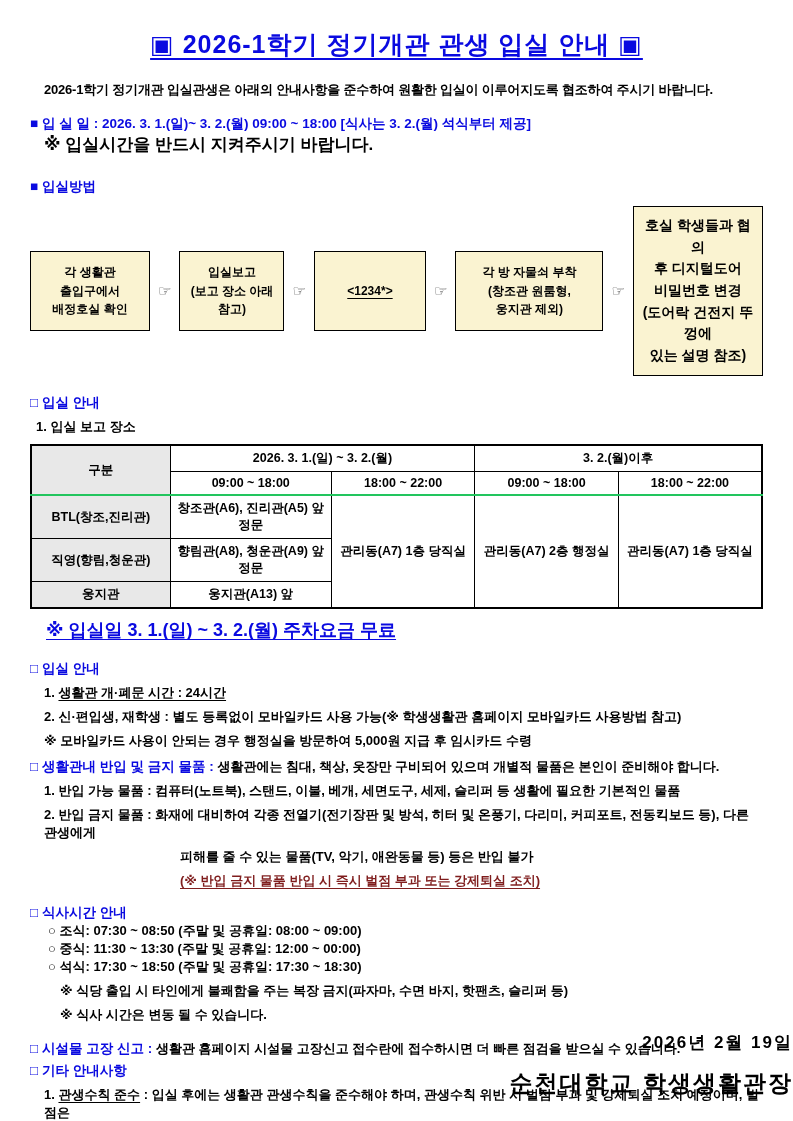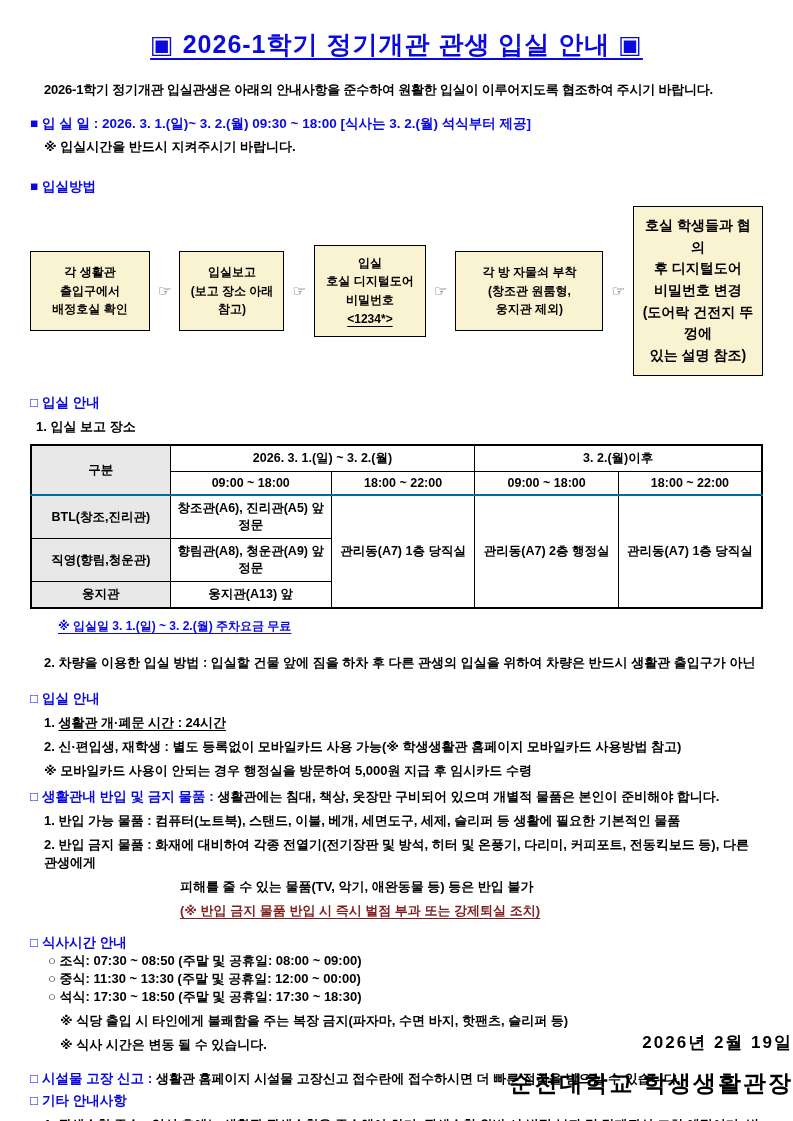--- a/index.html
+++ b/index.html
@@ -18,21 +18,21 @@
   .title-wrap { text-align:center; margin-top:4px; }
   .doc-title {
     display:inline-block; font-size:25px; letter-spacing:1px;
     color:#0a0ae0; text-decoration:underline; text-underline-offset:5px;
     text-decoration-thickness:2px;
   }
 
   .intro { margin-top:20px; font-size:13px; padding-left:14px; letter-spacing:-0.2px; }
 
   .sec-line { font-size:13.5px; margin-top:14px; }
-  .sub-note { font-size:13px; margin-top:5px; padding-left:14px; }
+  .sub-note { font-size:17px; padding-left:14px; }
 
   .method-heading { margin-top:22px; }
 
   .flow-row {
     margin-top:10px; display:flex; align-items:center;
     justify-content:space-between; min-height:92px;
   }
   .flow-box {
     background:#faf3d1; border:1.6px solid #000;
     padding:8px 5px; text-align:center;
@@ -49,28 +49,28 @@
 
   .report-heading { margin-top:18px; }
   .report-sub { font-size:13px; margin-top:6px; padding-left:6px; }
 
   table.report {
     width:100%; margin-top:8px; border-collapse:collapse;
     font-size:12.5px; text-align:center;
   }
   table.report td { border:1px solid #000; padding:4px 2px; height:24px; }
   table.report .gray { background:#e8e8e8; }
-  table.report .hdr-b { border-bottom:2px solid #0369a1; }
+  table.report .hdr-b { border-bottom:2px solid #22c55e; }
   table.report { border:2px solid #000; }
   table.report td.c1 { width:19%; }
   table.report td.c2 { width:22%; }
   table.report td.c3 { width:19.6%; }
   .body-row td { height:30px; }
 
-  .parking-note { font-size:12px; margin-top:9px; margin-left:28px; }
+  .parking-note { font-size:18px; margin-top:9px; margin-left:16px; }
 
   .car-par { margin-top:18px; font-size:13px; line-height:1.6; }
   .car-l1 { padding-left:14px; }
   .car-l2 { padding-left:205px; }
 
   .guide2 { margin-top:16px; }
   .g-item { font-size:13px; margin-top:6px; padding-left:14px; }
 
   .items-heading { margin-top:8px; font-size:13.5px; }
   .items-heading .rest { color:#000; font-size:13px; }
@@ -91,41 +91,38 @@
 </style>
 </head>
 <body>
 
 <div class="title-wrap">
   <span class="doc-title">▣  2026-1학기 정기개관 관생 입실 안내  ▣</span>
 </div>
 
 <div class="intro">2026-1학기 정기개관 입실관생은 아래의 안내사항을 준수하여 원활한 입실이 이루어지도록 협조하여 주시기 바랍니다.</div>
 
-<div class="sec-line blue" style="margin-top:16px;">■ 입 실 일 : 2026. 3. 1.(일)~ 3. 2.(월) 09:30 ~ 18:00 [식사는 3. 2.(월) 석식부터 제공]</div>
+<div class="sec-line blue" style="margin-top:16px;">■ 입 실 일 : 2026. 3. 1.(일)~ 3. 2.(월) 09:00 ~ 18:00 [식사는 3. 2.(월) 석식부터 제공]</div>
 <div class="sub-note">※ 입실시간을 반드시 지켜주시기 바랍니다.</div>
 
 <div class="sec-line blue method-heading">■ 입실방법</div>
 
 <div class="flow-row">
   <div class="flow-box fb1">
     <div class="flow-box-text">각 생활관
 출입구에서
 배정호실 확인</div>
   </div>
   <span class="flow-arrow">☞</span>
   <div class="flow-box fb2">
     <div class="flow-box-text">입실보고
 (보고 장소 아래 참고)</div>
   </div>
   <span class="flow-arrow">☞</span>
   <div class="flow-box fb3">
-    <div class="flow-box-text">입실
-호실 디지털도어
-비밀번호</div>
     <div class="flow-box-text u">&lt;1234*&gt;</div>
   </div>
   <span class="flow-arrow">☞</span>
   <div class="flow-box fb4">
     <div class="flow-box-text">각 방 자물쇠 부착
 (창조관 원룸형,
 웅지관 제외)</div>
   </div>
   <span class="flow-arrow">☞</span>
   <div class="flow-box fb5">
@@ -167,21 +164,20 @@
   <tr class="body-row">
     <td class="gray">웅지관</td>
     <td>웅지관(A13) 앞</td>
   </tr>
 </tbody>
   </table>
 
 <div class="parking-note blue u">※ 입실일 3. 1.(일) ~ 3. 2.(월) 주차요금 무료</div>
 
 <div class="car-par">
-  <div class="car-l1">2. 차량을 이용한 입실 방법 : 입실할 건물 앞에 짐을 하차 후 다른 관생의 입실을 위하여 차량은 반드시 생활관 출입구가 아닌</div>
 </div>
 
 <div class="sec-line blue guide2">□ 입실 안내</div>
 <div class="g-item">
   <span>1. </span><span class="u">생활관 개·폐문 시간 : 24시간</span>
 </div>
 <div class="g-item">2. 신·편입생, 재학생 : 별도 등록없이 모바일카드 사용 가능(※ 학생생활관 홈페이지 모바일카드 사용방법 참고)</div>
 <div class="g-item">※ 모바일카드 사용이 안되는 경우 행정실을 방문하여 5,000원 지급 후 임시카드 수령</div>
 
 <div class="items-heading">

